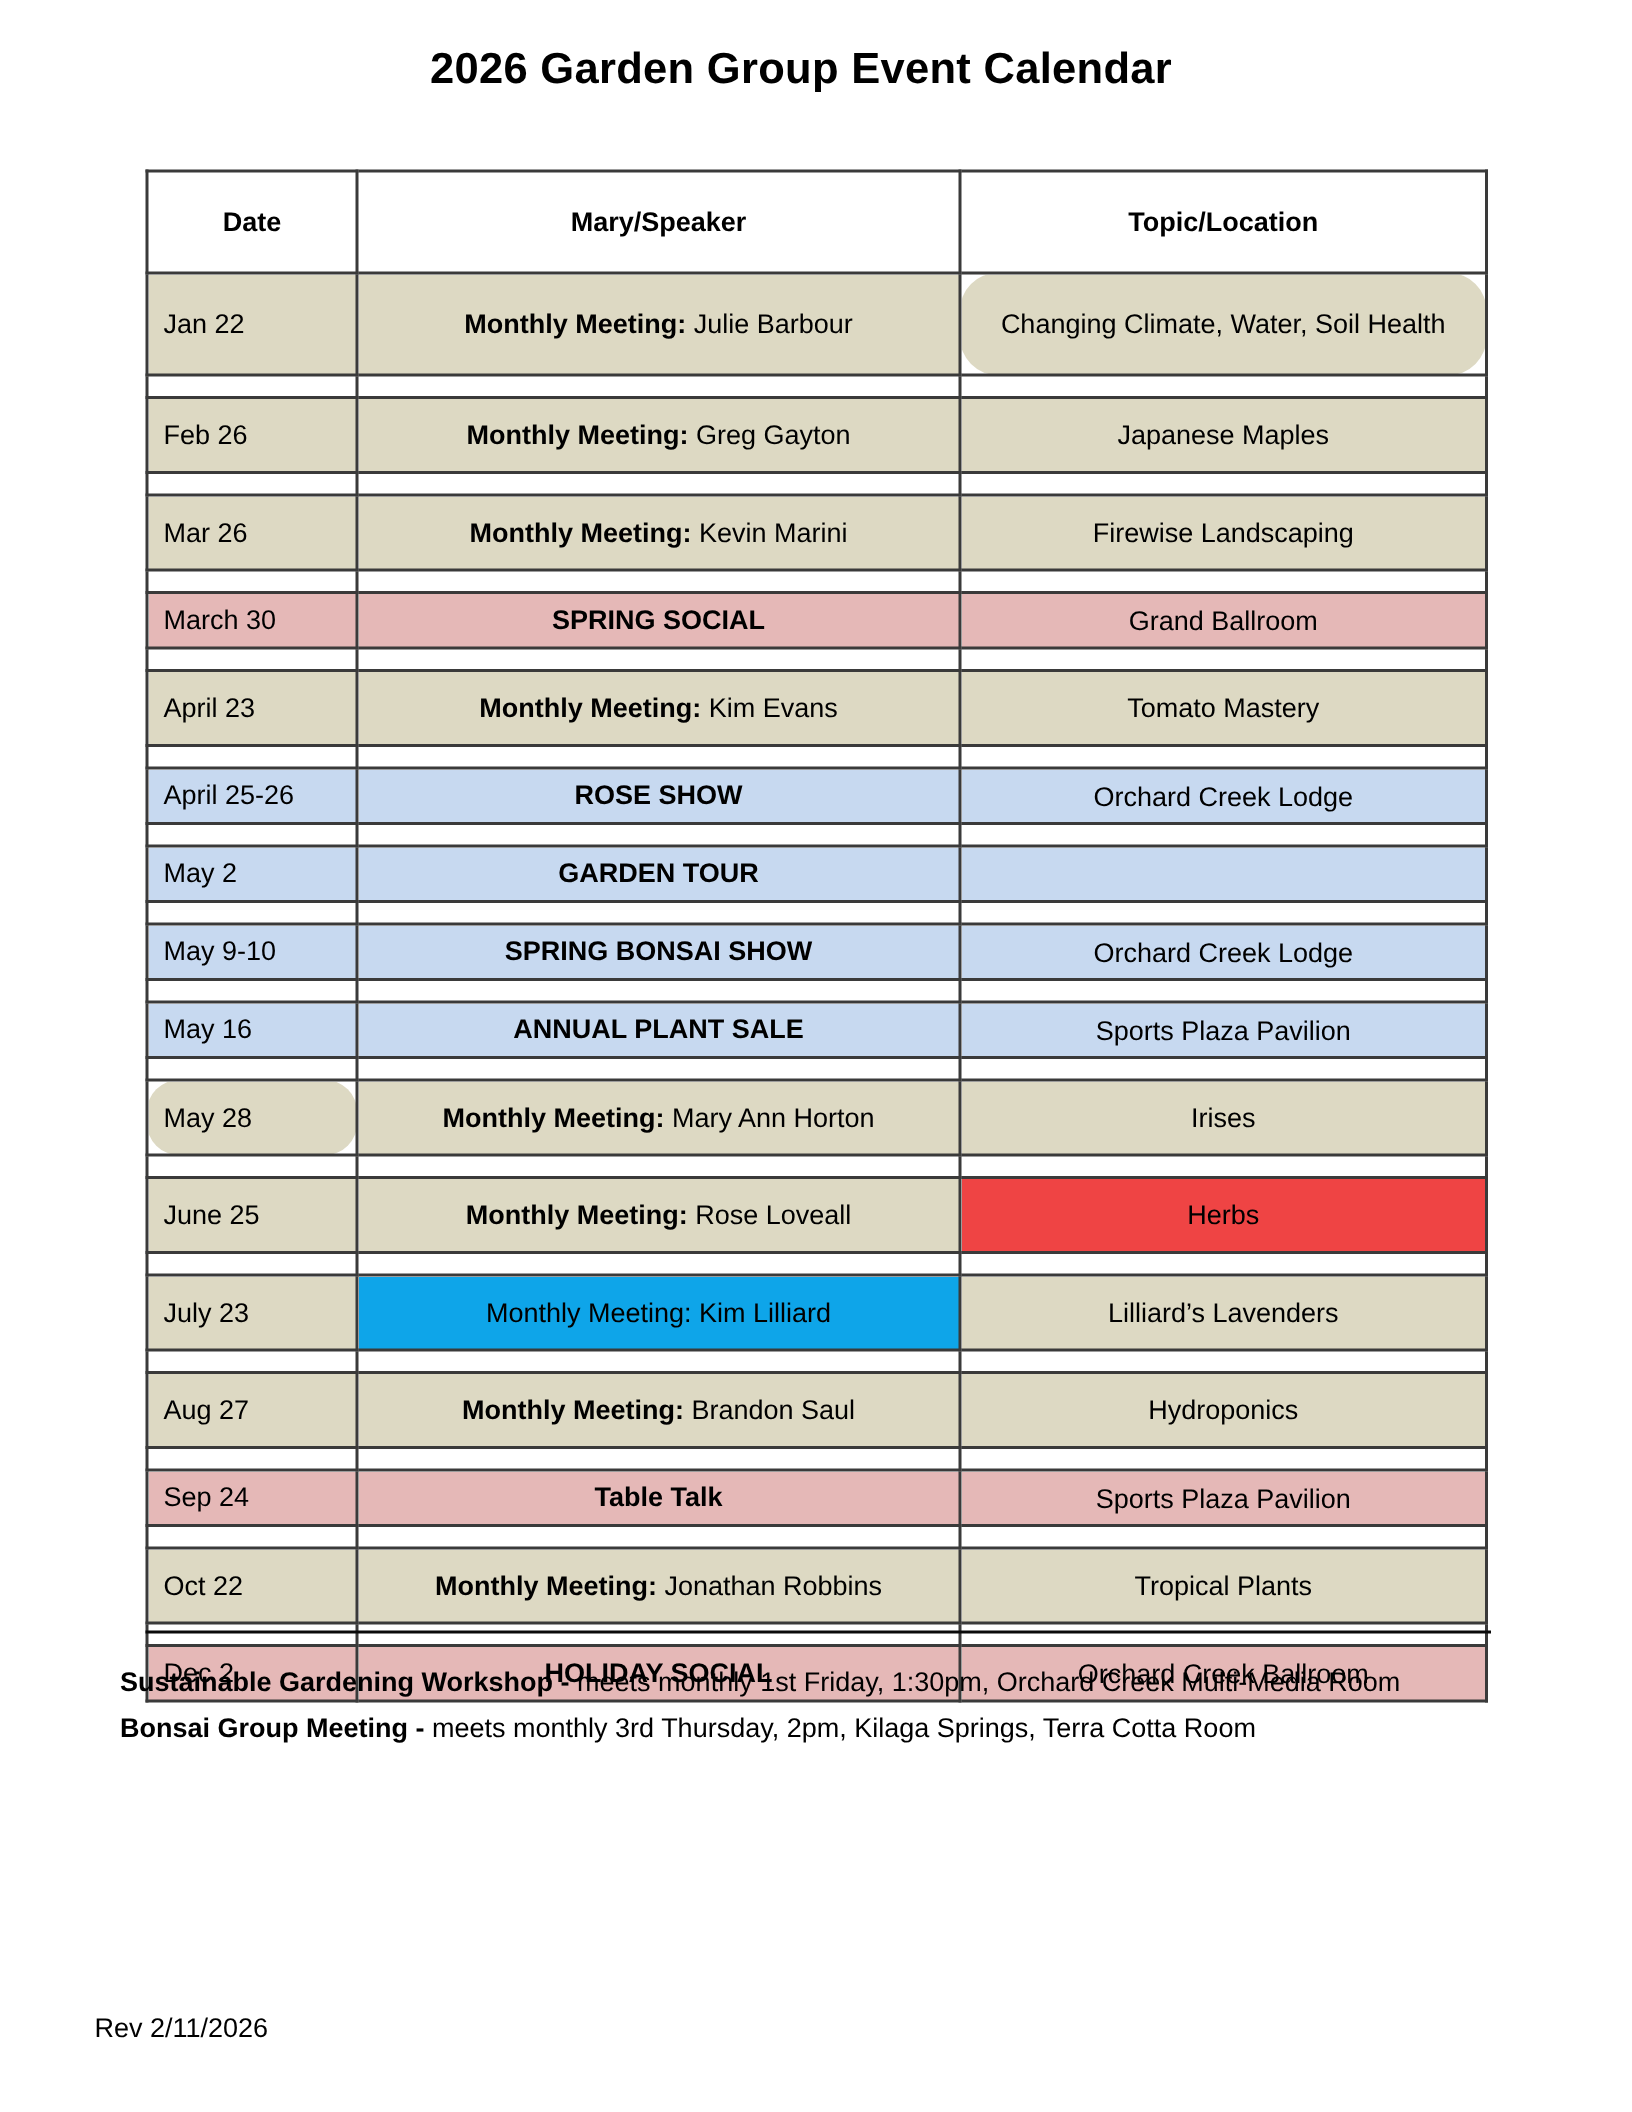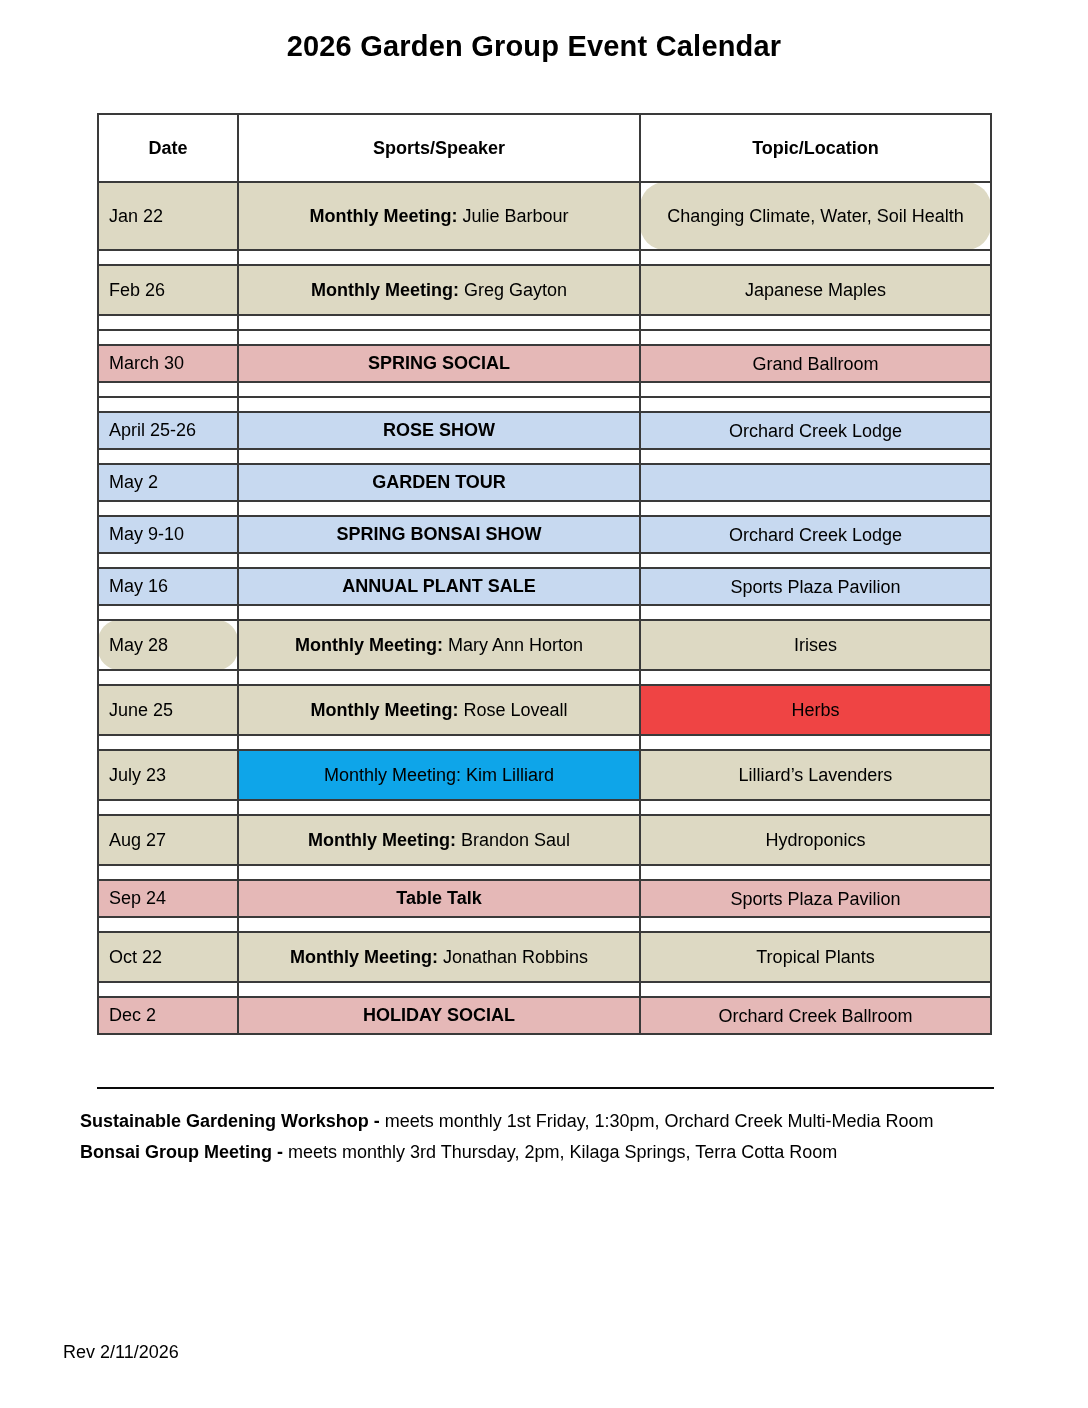--- a/index.html
+++ b/index.html
@@ -108,21 +108,21 @@
 
   <table class="calendar">
     <colgroup>
       <col class="col-date">
       <col class="col-event">
       <col class="col-topic">
     </colgroup>
     <thead>
       <tr>
         <th>Date</th>
-        <th>Sports/Speaker</th>
+        <th>Mary/Speaker</th>
         <th>Topic/Location</th>
       </tr>
     </thead>
     <tbody>
         <tr class="monthly tall">
           <td class="date" style="background: rgb(221, 217, 195);">Jan 22</td>
           <td class="event" style="background: rgb(221, 217, 195);"><span class="evb">Monthly Meeting:</span><span> Julie Barbour</span></td>
           <td class="topic" style="background: rgb(221, 217, 195); border-radius: 25px;">Changing Climate, Water, Soil Health</td>
         </tr>
         <tr class="spacer">
@@ -133,34 +133,44 @@
         <tr class="monthly">
           <td class="date" style="background: rgb(221, 217, 195);">Feb 26</td>
           <td class="event" style="background: rgb(221, 217, 195);"><span class="evb">Monthly Meeting:</span><span> Greg Gayton</span></td>
           <td class="topic" style="background: rgb(221, 217, 195);">Japanese Maples</td>
         </tr>
         <tr class="spacer">
           <td></td>
           <td></td>
           <td></td>
         </tr>
+        <tr class="monthly">
+          <td class="date" style="background: rgb(221, 217, 195);">Mar 26</td>
+          <td class="event" style="background: rgb(221, 217, 195);"><span class="evb">Monthly Meeting:</span><span> Kevin Marini</span></td>
+          <td class="topic" style="background: rgb(221, 217, 195);">Firewise Landscaping</td>
+        </tr>
         <tr class="spacer">
           <td></td>
           <td></td>
           <td></td>
         </tr>
         <tr class="special">
           <td class="date" style="background: rgb(229, 184, 183);">March 30</td>
           <td class="event" style="background: rgb(229, 184, 183);"><span class="evb">SPRING SOCIAL</span></td>
           <td class="topic" style="background: rgb(229, 184, 183);">Grand Ballroom</td>
         </tr>
         <tr class="spacer">
           <td></td>
           <td></td>
           <td></td>
+        </tr>
+        <tr class="monthly">
+          <td class="date" style="background: rgb(221, 217, 195);">April 23</td>
+          <td class="event" style="background: rgb(221, 217, 195);"><span class="evb">Monthly Meeting:</span><span> Kim Evans</span></td>
+          <td class="topic" style="background: rgb(221, 217, 195);">Tomato Mastery</td>
         </tr>
         <tr class="spacer">
           <td></td>
           <td></td>
           <td></td>
         </tr>
         <tr class="special">
           <td class="date" style="background: rgb(199, 217, 240);">April 25-26</td>
           <td class="event" style="background: rgb(199, 217, 240);"><span class="evb">ROSE SHOW</span></td>
           <td class="topic" style="background: rgb(199, 217, 240);">Orchard Creek Lodge</td>

